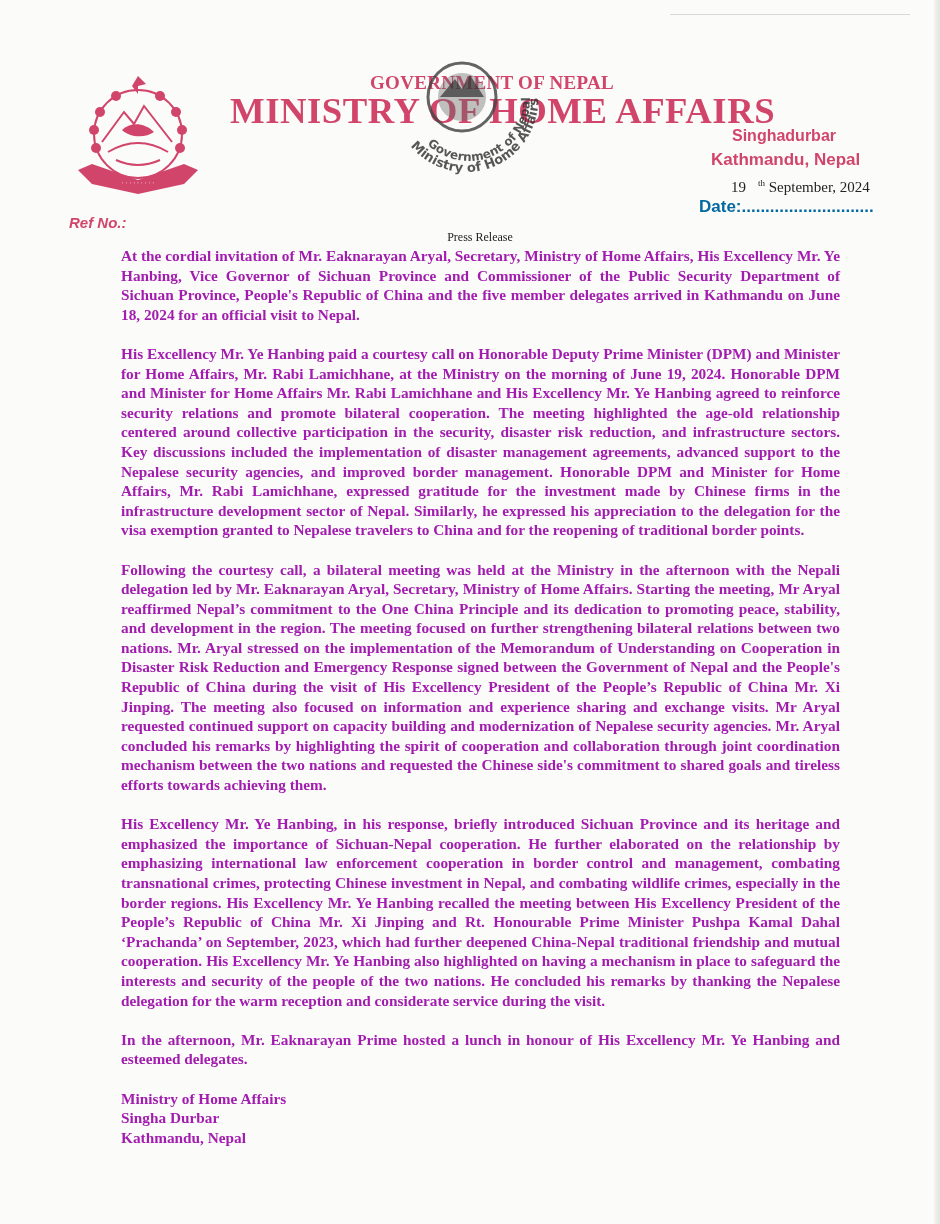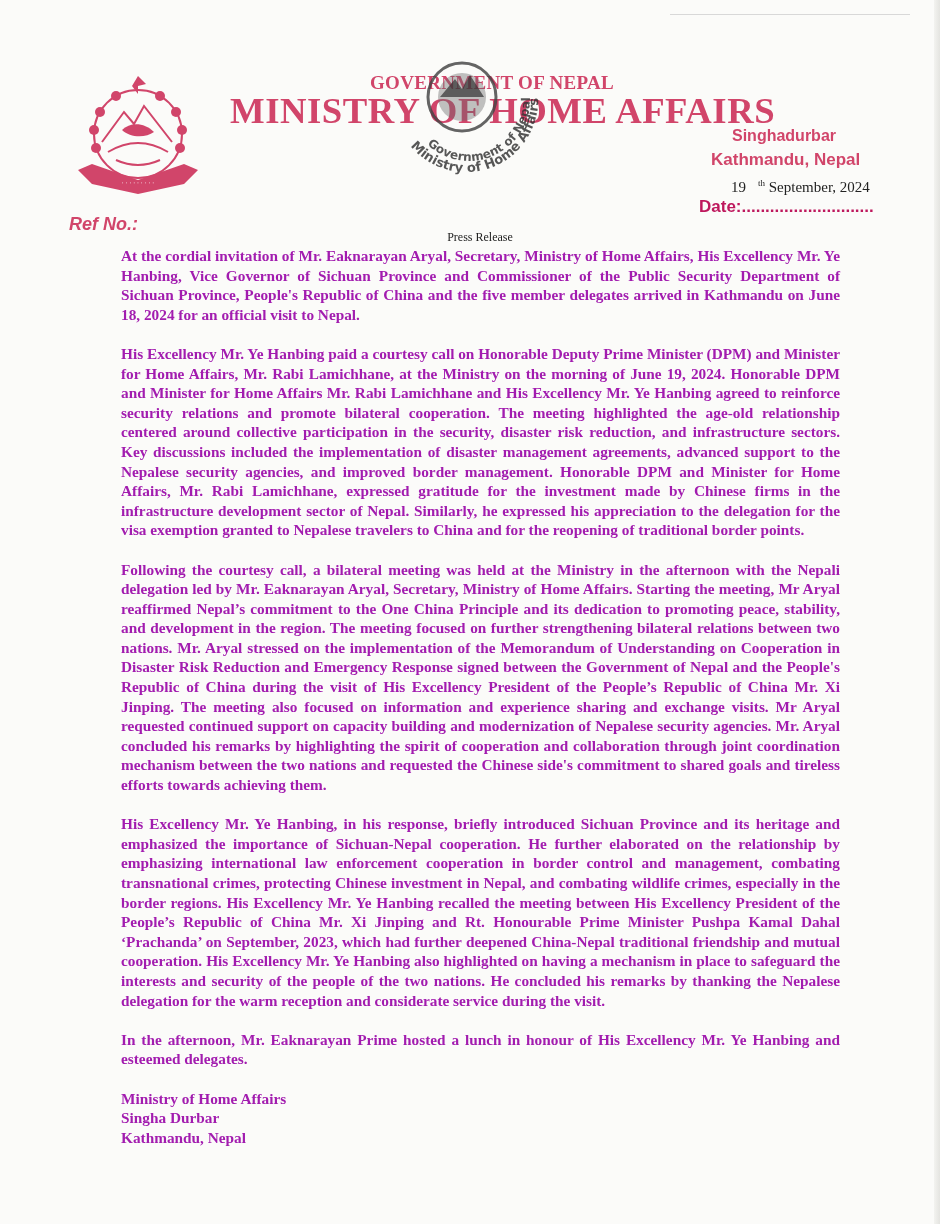--- a/index.html
+++ b/index.html
@@ -29,26 +29,26 @@
   }
   .addr2 {
     position: absolute; left: 691px; top: 150px; color: #d1456a;
     font-family: "Liberation Sans", sans-serif; font-weight: bold; font-size: 17px;
   }
   .date-value {
     position: absolute; left: 711px; top: 178px; font-size: 15px; color: #222;
   }
   .date-value sup { font-size: 9px; padding-left: 12px; }
   .date-label {
-    position: absolute; left: 679px; top: 197px; color: #be185d;
+    position: absolute; left: 679px; top: 197px; color: #0369a1;
     font-family: "Liberation Sans", sans-serif; font-weight: bold; font-size: 17px;
   }
   .ref-label {
     position: absolute; left: 49px; top: 214px; color: #d1456a;
-    font-family: "Liberation Sans", sans-serif; font-weight: bold; font-style: italic; font-size: 18px;
+    font-family: "Liberation Sans", sans-serif; font-weight: bold; font-style: italic; font-size: 15px;
   }
   .title {
     position: absolute; left: 0; width: 100%; top: 230px; text-align: center;
     font-size: 12px; color: #222;
   }
   .body {
     position: absolute; left: 101px; width: 719px; top: 246px;
     font-size: 15.3px; line-height: 19.6px; text-align: justify; color: #a21caf; font-weight: bold;
   }
   .body p { margin: 0 0 19.6px 0; }

